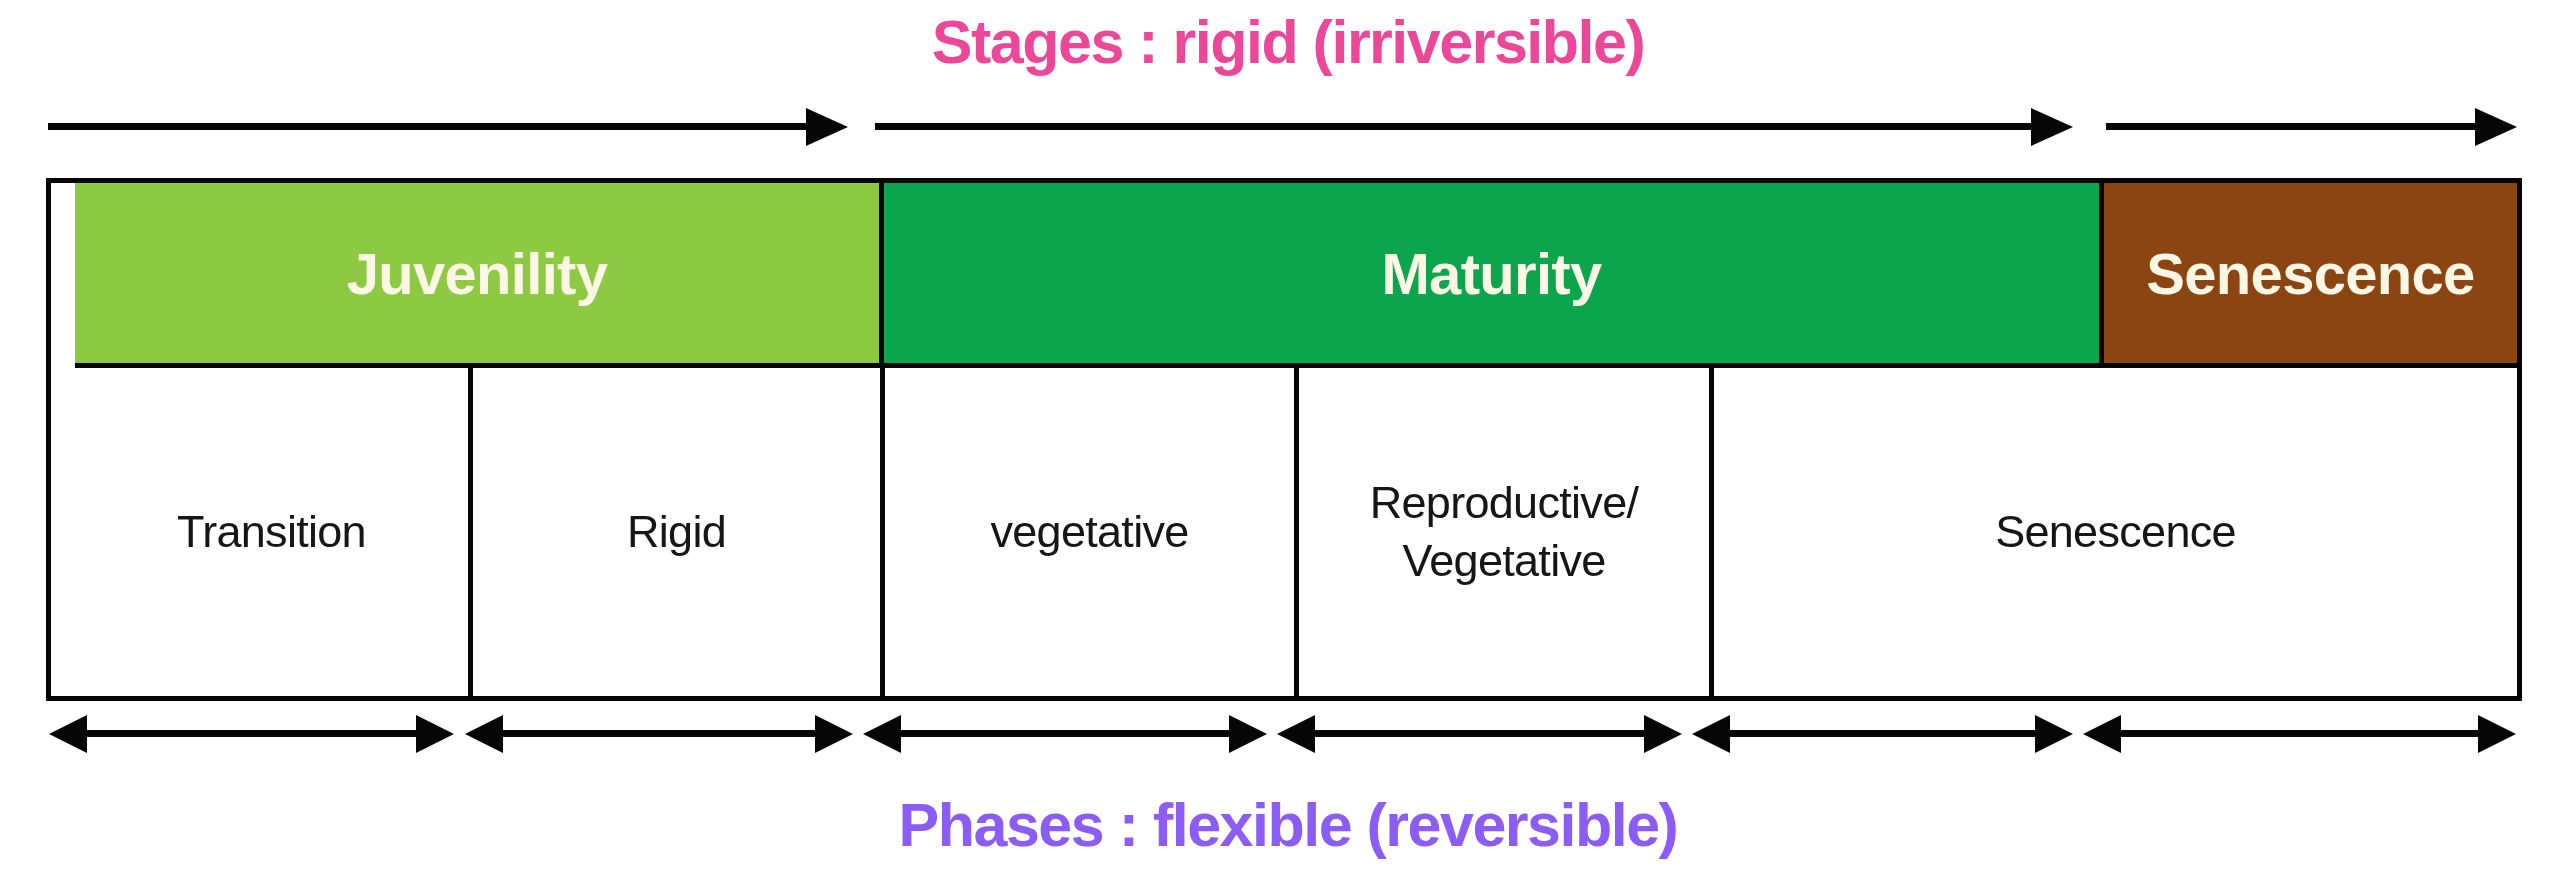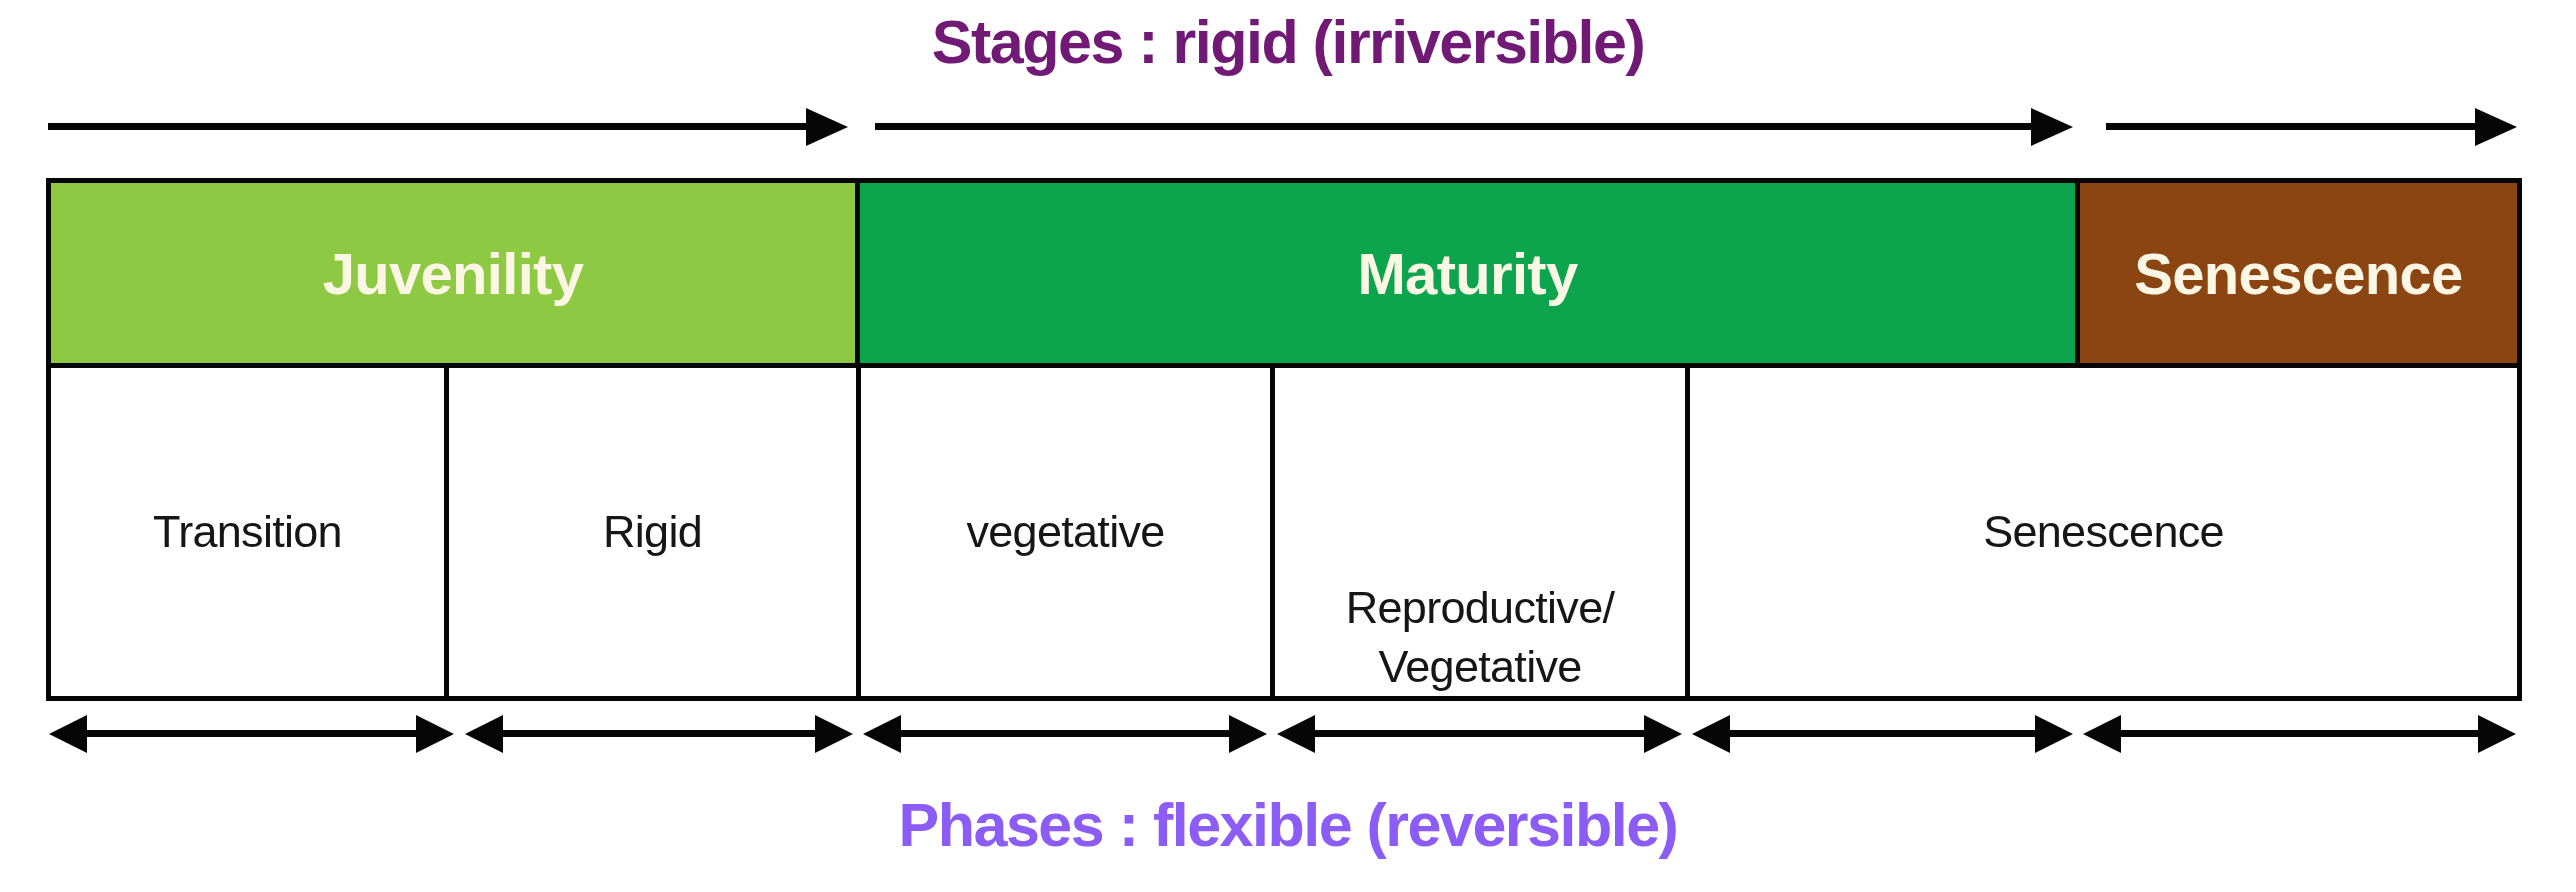--- a/index.html
+++ b/index.html
@@ -43,21 +43,21 @@
   .a2{left:875px;width:1198px;}
   .a3{left:2106px;width:411px;}
 
   
   .life-table{
     position:absolute;left:46px;top:178px;
     width:2476px;height:523px;
     box-sizing:border-box;
     border:5.8px solid #060606;
     background:#ffffff;
-    display:flex;flex-direction:column;
+    display:flex;flex-direction:column;padding-left:24px;
   }
   .stage-row{
     height:180px;display:flex;
     border-bottom:5.8px solid #060606;
     flex-shrink:0;
   }
   .stage-cell{
     box-sizing:border-box;
     display:flex;align-items:center;justify-content:center;
     border-right:5.8px solid #060606;
@@ -75,21 +75,21 @@
     display:flex;flex-direction:column;align-items:center;justify-content:center;
     border-right:5.8px solid #060606;
     font-size:45px;color:#161616;
     letter-spacing:-0.7px;
     line-height:1.3;
     text-align:center;
   }
   .pc1{width:412px;}
   .pc2{width:398px;}
   .pc3{width:414px;}
-  .pc4{width:415px;justify-content:flex-end;}
+  .pc4{width:415px;}
   .pc5{width:391px;}
   .pc6{flex:1;border-right:none;}
   .phase-line{display:block;}
 
   
   .dbl-arrow{
     position:absolute;top:713px;height:41px;
     display:flex;align-items:center;
   }
   .dbl-arrow .head-l,.dbl-arrow .head-r{
@@ -102,21 +102,21 @@
   .ba3{left:863px;width:404px;}
   .ba4{left:1277px;width:405px;}
   .ba5{left:1692px;width:381px;}
   .ba6{left:2083px;width:433px;}
 </style>
 </head>
 <body>
 
 <div class="canvas">
 
-  <div class="title top-title" style="color: #701a75;">Stages : rigid (irriversible)</div>
+  <div class="title top-title" style="color: #ec4899;">Stages : rigid (irriversible)</div>
 
   <div class="stage-arrow a1">
     <div class="arrow-line"></div>
     <div class="head-r"></div>
   </div>
   <div class="stage-arrow a2">
     <div class="arrow-line"></div>
     <div class="head-r"></div>
   </div>
   <div class="stage-arrow a3">

